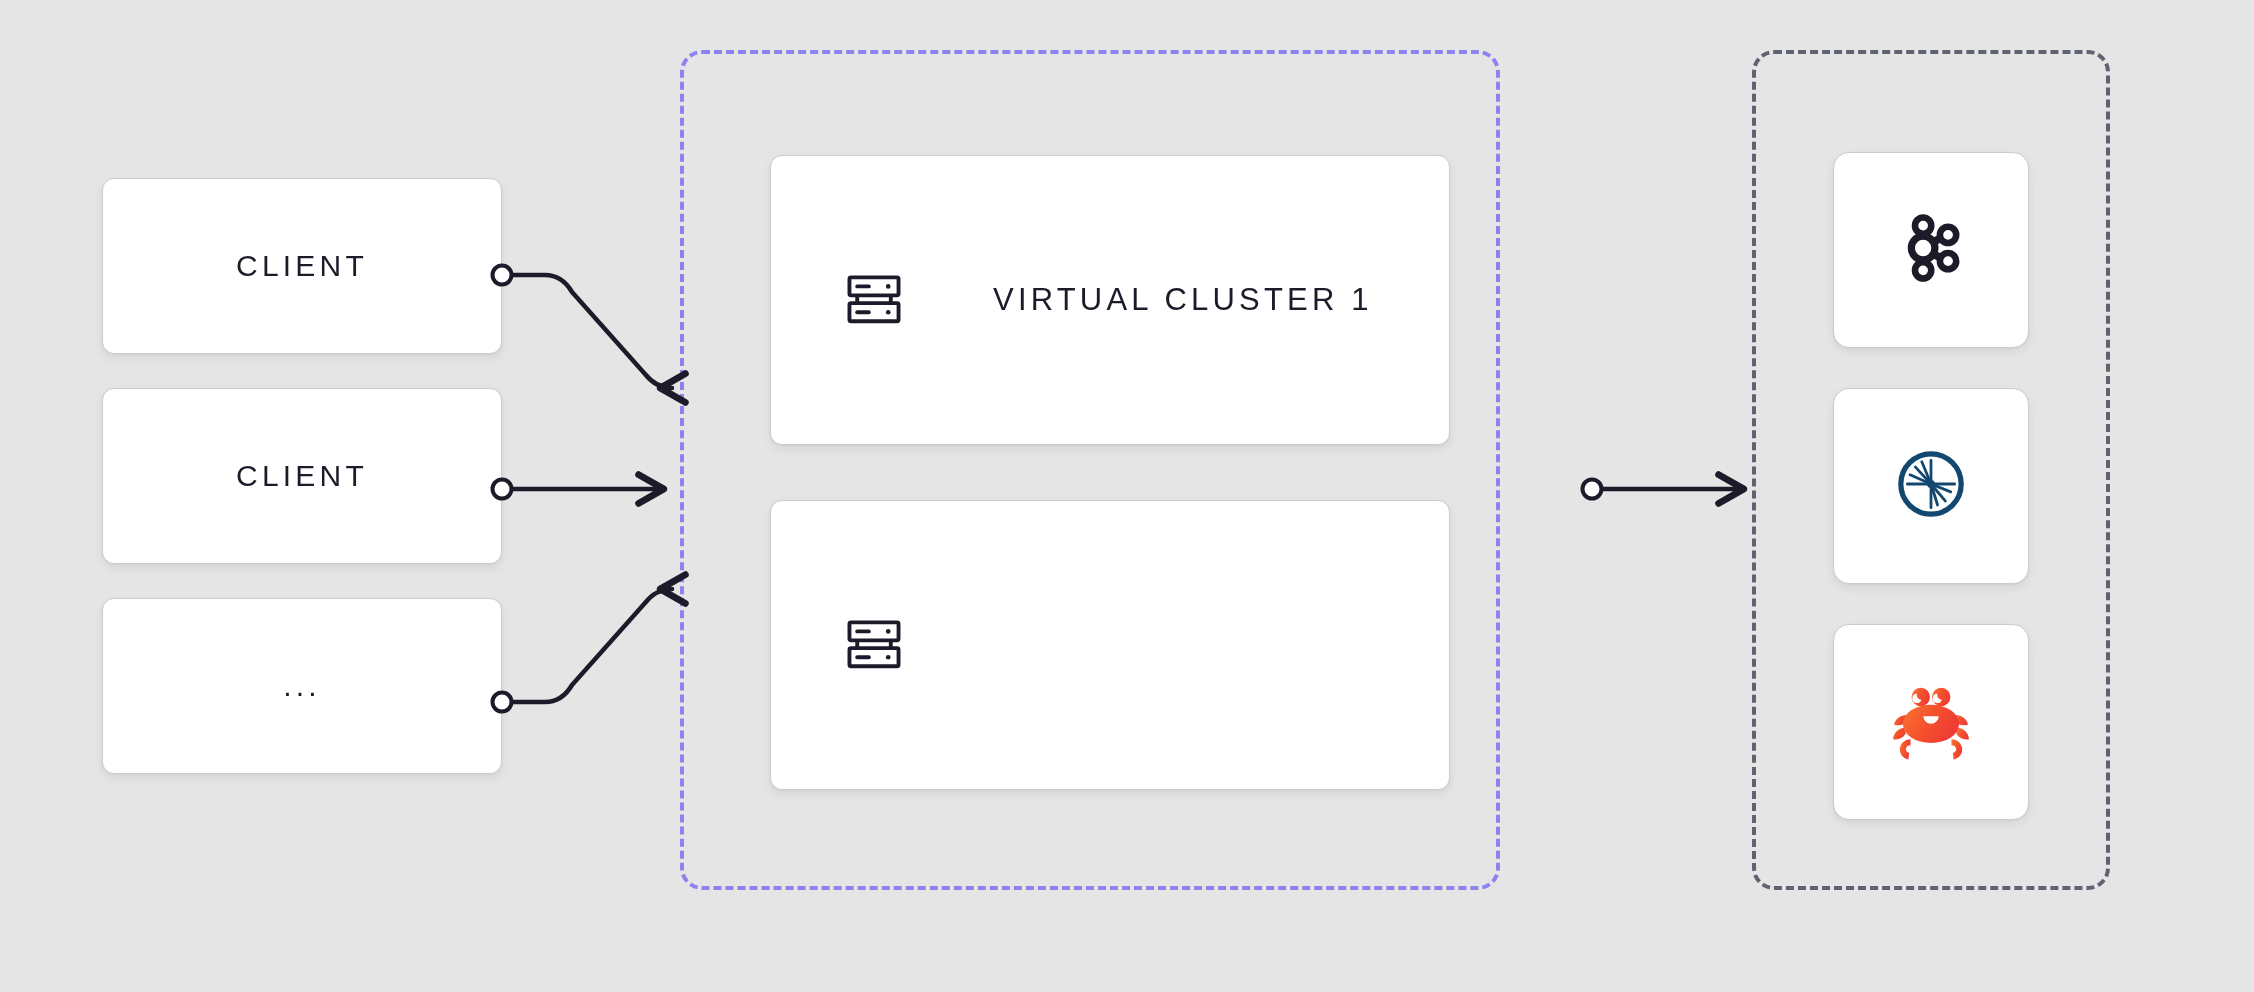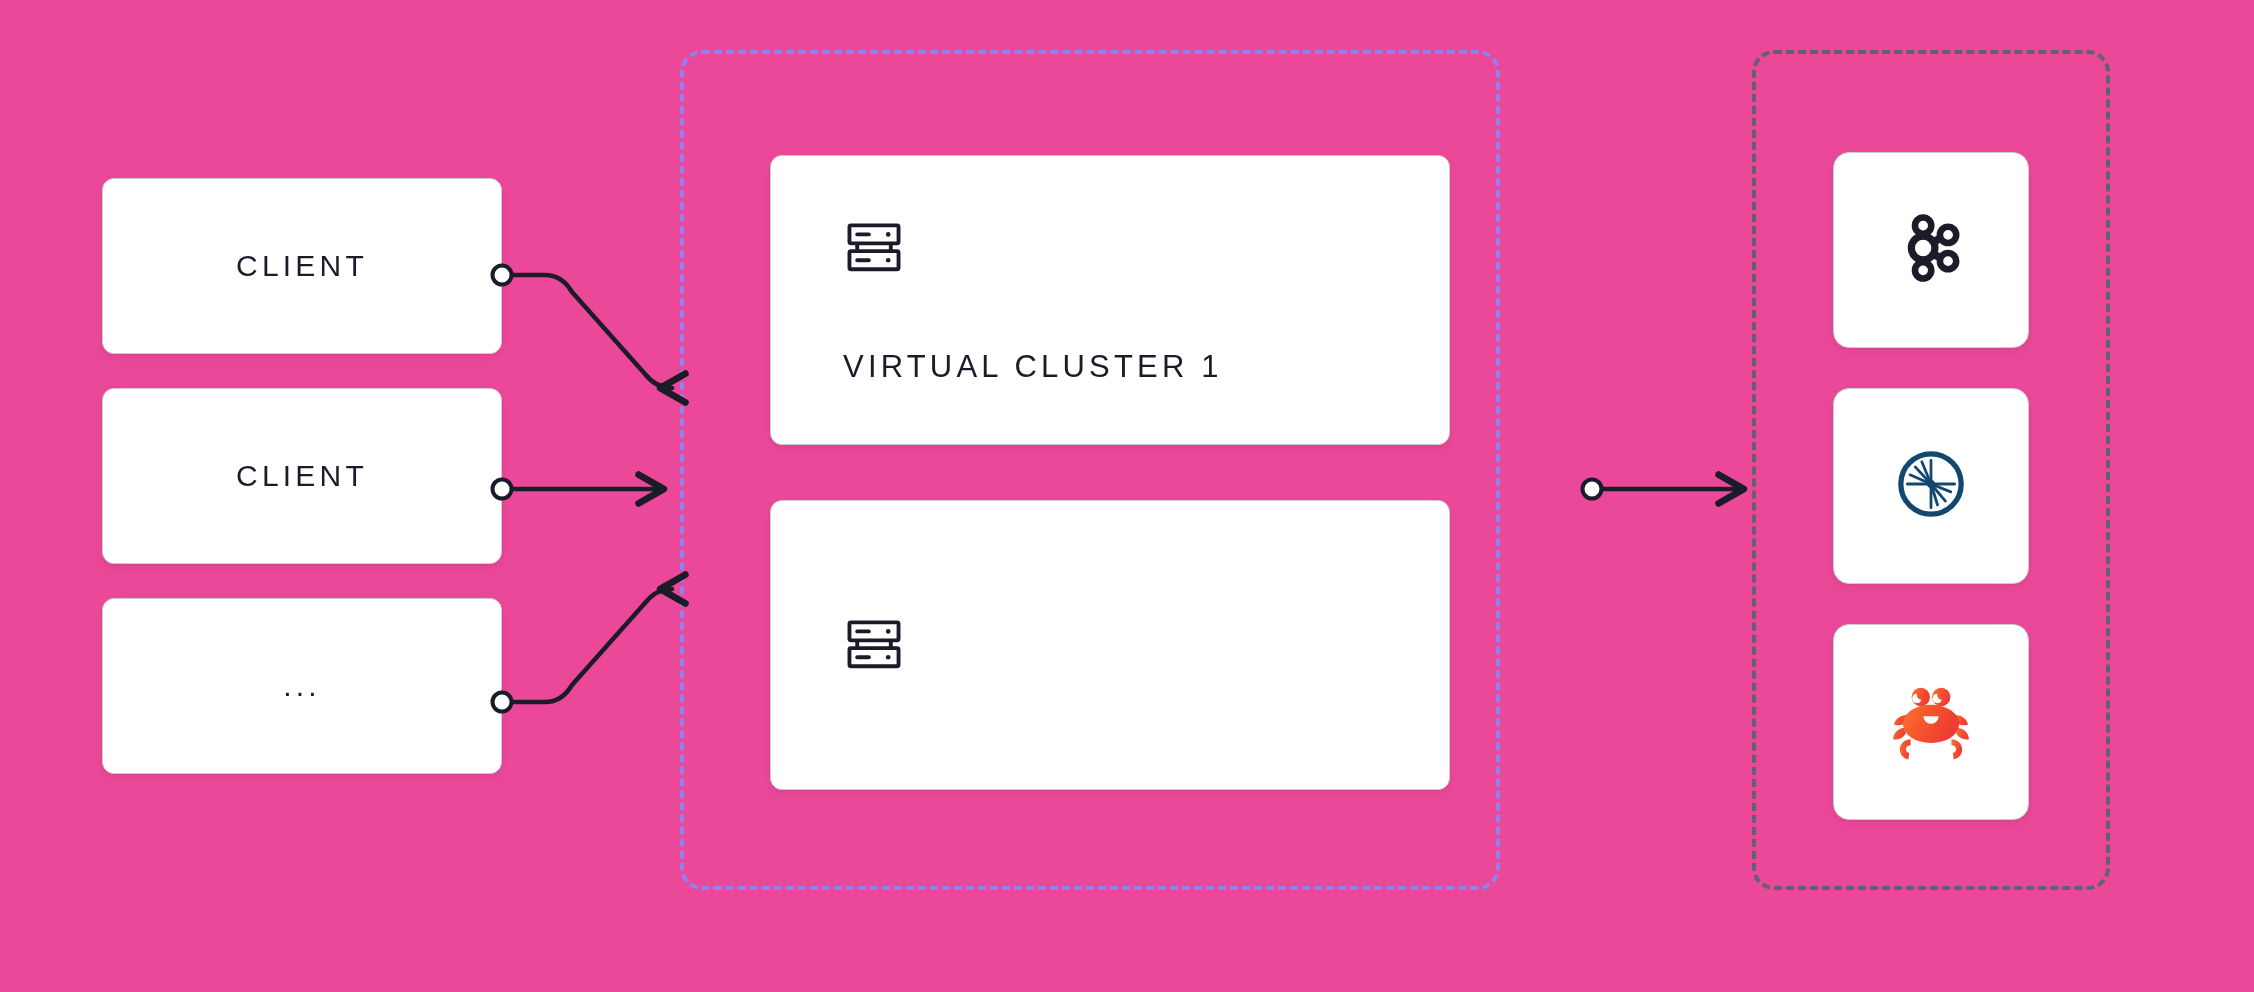--- a/index.html
+++ b/index.html
@@ -7,21 +7,21 @@
     padding: 0;
     background: #ffffff;
   }
   body {
     font-family: "Liberation Sans", sans-serif;
   }
   #stage {
     position: relative;
     width: 2254px;
     height: 992px;
-    background: #ec4899;
+    background: #e5e5e5;
     overflow: hidden;
   }
 
   
   .card {
     position: absolute;
     background: #ffffff;
     border: 1.5px solid #c9ccd2;
     border-radius: 12px;
     box-shadow: 0 4px 10px rgba(30,35,60,0.07), 0 1px 2px rgba(30,35,60,0.05);
@@ -69,24 +69,23 @@
   .vc-card {
     width: 680px;
     height: 290px;
     left: 770px;
     display: flex;
     align-items: center;
     padding-left: 0;
   }
   .vc-inner {
     display: flex;
-    align-items: flex-start;
-    gap: 68px;
+    align-items: center;
+    gap: 88px;
     padding-left: 72px;
-    flex-direction: column;
   }
   .vc-label {
     font-size: 31px;
     letter-spacing: 4.2px;
     color: #1c1b29;
     white-space: nowrap;
   }
   .server-icon { display: block; }
 
   

